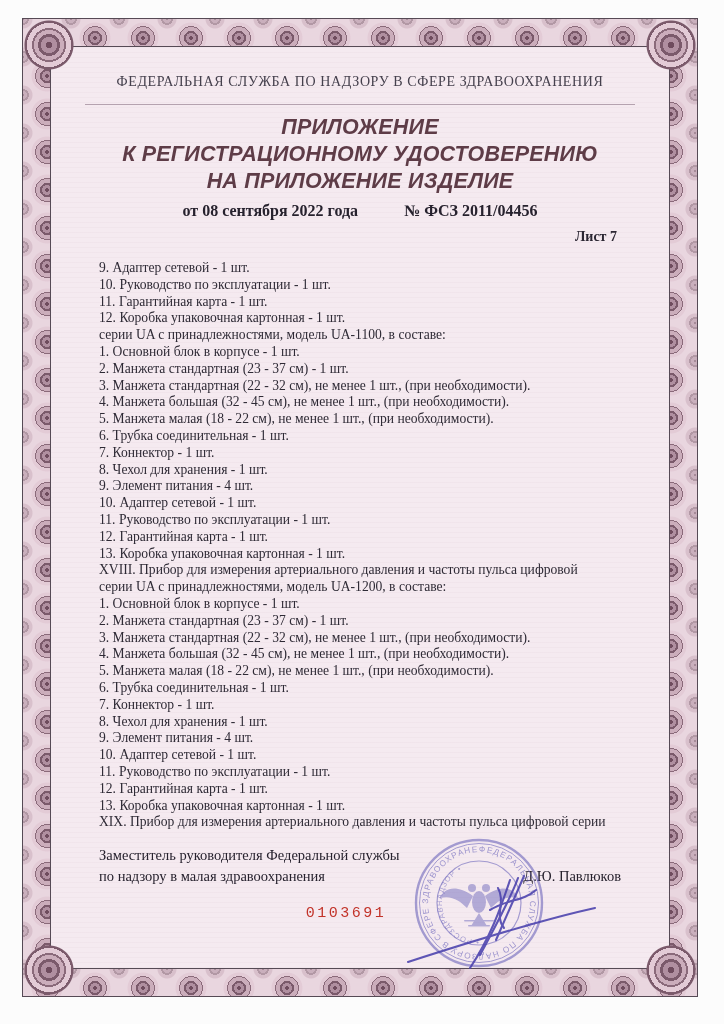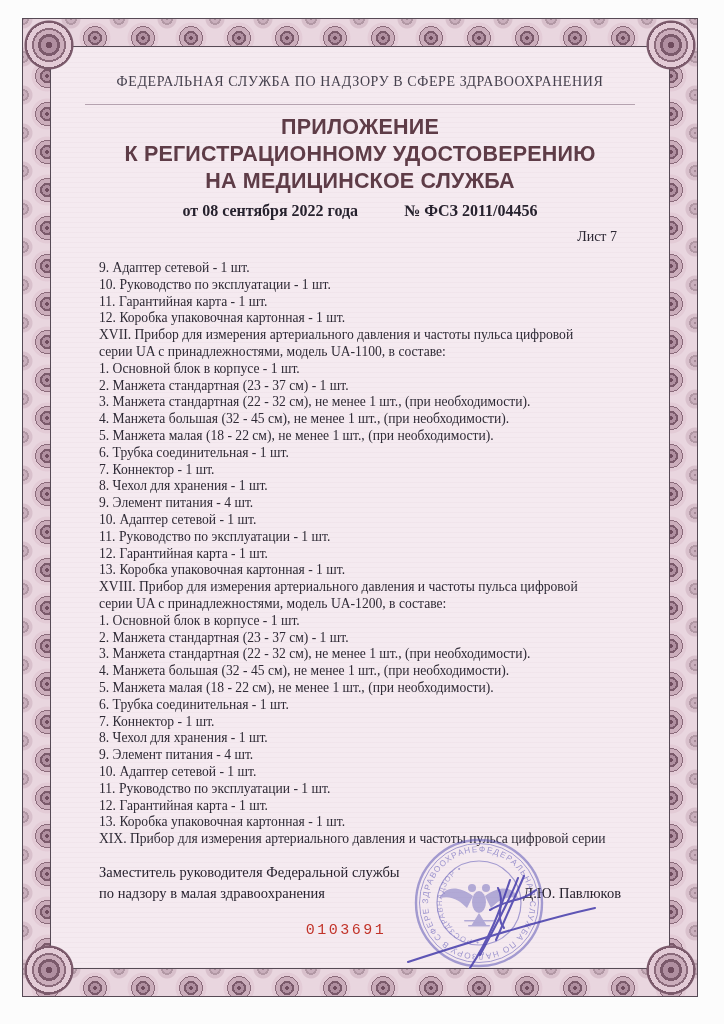--- a/index.html
+++ b/index.html
@@ -41,27 +41,27 @@
     z-index:1;
   }
   .agency{
     margin-top:26px;text-align:center;color:#45404d;
     font-size:14px;line-height:18px;letter-spacing:.6px;
   }
   .divider{border-top:1px solid #b5a2af;margin:13px -14px 0 -14px;}
   .title{
     margin-top:9px;text-align:center;
     font-family:"Liberation Sans", sans-serif;font-weight:bold;
-    font-size:21.5px;line-height:27px;color:#5e3c47;letter-spacing:.2px;
+    font-size:21.5px;line-height:27px;color:#5e3c47;letter-spacing:.2px;font-style:italic;
   }
   .daterow{
     margin-top:7px;display:flex;justify-content:center;gap:46px;
     font-weight:bold;font-size:16px;color:#27222e;
   }
-  .sheet-no{margin-top:9px;text-align:right;font-weight:normal;font-size:14px;color:#2c2733;padding-right:4px;}
+  .sheet-no{margin-top:9px;text-align:right;font-weight:bold;font-size:14px;color:#2c2733;padding-right:4px;}
   .bodytext{margin-top:15px;font-size:13.6px;line-height:16.8px;color:#2e2a35;}
   .bodytext div{white-space:nowrap;}
   .sigblock{margin-top:14px;font-weight:normal;font-size:14.5px;line-height:21px;color:#27222e;}
   .sigrow{display:flex;justify-content:space-between;align-items:baseline;}
   .serial{
     margin-top:18px;text-align:center;padding-right:28px;
     font-family:"Liberation Mono", monospace;font-size:15px;font-weight:normal;
     letter-spacing:2.5px;color:#c23329;
   }
   
@@ -79,34 +79,33 @@
   <div class="corner br"></div>
 
   <div class="content">
     <div class="agency">
       <div>ФЕДЕРАЛЬНАЯ СЛУЖБА ПО НАДЗОРУ В СФЕРЕ ЗДРАВООХРАНЕНИЯ</div>
     </div>
     <div class="divider"></div>
     <div class="title">
       <div>ПРИЛОЖЕНИЕ</div>
       <div>К РЕГИСТРАЦИОННОМУ УДОСТОВЕРЕНИЮ</div>
-      <div>НА МЕДИЦИНСКОЕ СЛУЖБА</div>
+      <div>НА ПРИЛОЖЕНИЕ ИЗДЕЛИЕ</div>
     </div>
     <div class="daterow">
       <span>от  08 сентября 2022 года</span>
       <span>№  ФСЗ 2011/04456</span>
     </div>
     <div class="sheet-no">Лист  7</div>
 
     <div class="bodytext">
         <div>9. Адаптер сетевой - 1 шт.</div>
         <div>10. Руководство по эксплуатации - 1 шт.</div>
         <div>11. Гарантийная карта - 1 шт.</div>
         <div>12. Коробка упаковочная картонная - 1 шт.</div>
-        <div>XVII. Прибор для измерения артериального давления и частоты пульса цифровой</div>
         <div>серии UA с принадлежностями, модель UA-1100, в составе:</div>
         <div>1. Основной блок в корпусе - 1 шт.</div>
         <div>2. Манжета стандартная (23 - 37 см) - 1 шт.</div>
         <div>3. Манжета стандартная (22 - 32 см), не менее 1 шт., (при необходимости).</div>
         <div>4. Манжета большая (32 - 45 см), не менее 1 шт., (при необходимости).</div>
         <div>5. Манжета малая (18 - 22 см), не менее 1 шт., (при необходимости).</div>
         <div>6. Трубка соединительная - 1 шт.</div>
         <div>7. Коннектор - 1 шт.</div>
         <div>8. Чехол для хранения - 1 шт.</div>
         <div>9. Элемент питания - 4 шт.</div>

